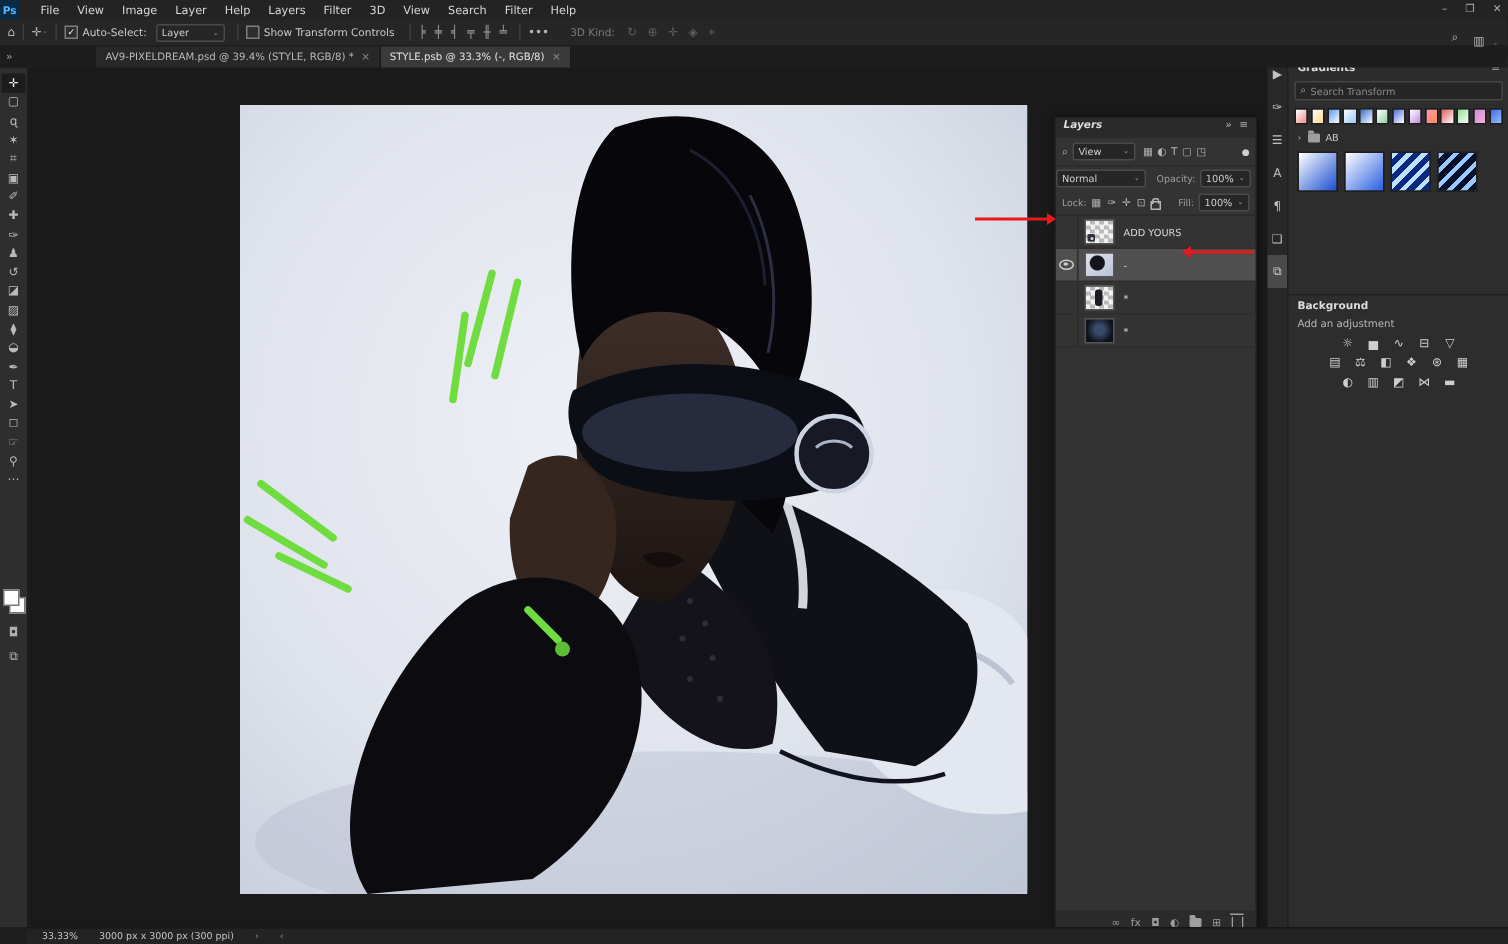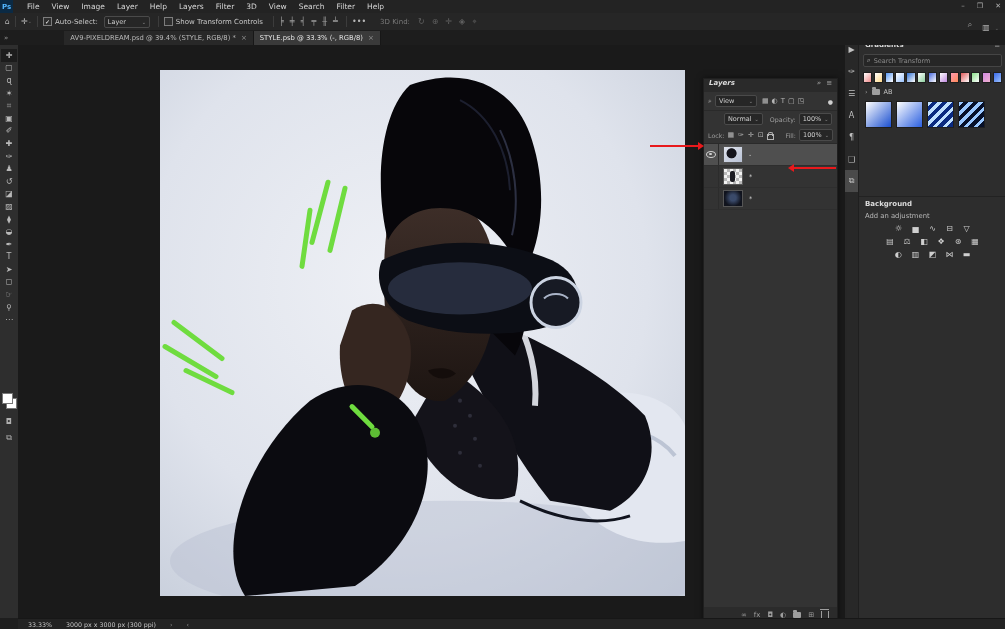--- a/index.html
+++ b/index.html
@@ -45,21 +45,21 @@
   #image{position:absolute;left:142px;top:25px;width:525px;height:526px;}
   
   #layerspanel{left:703px;top:78px;width:133px;height:543px;background:#333333;border:1px solid #1f1f1f;
     z-index:10;box-shadow:0 0 6px rgba(0,0,0,.5);font-size:6.5px;color:#c9c9c9;}
   .pnl-hdr{height:13px;background:#2a2a2a;display:flex;align-items:flex-start;padding:0 5px;font-style:italic;}
   .pnl-title{font-size:7px;font-weight:bold;color:#dcdcdc;}
   .pnl-hdr .right{margin-left:auto;display:flex;gap:5px;color:#a8a8a8;font-size:7px;}
   #lyr-filter{padding:3px 4px;display:flex;align-items:center;gap:3px;border-bottom:1px solid #2a2a2a;}
   #lyr-filter .icons{display:flex;gap:3px;margin-left:2px;}
   #lyr-filter .icons span{font-size:7px;color:#b5b5b5;}
-  #lyr-blend{padding:2px 20px;display:flex;align-items:center;gap:3px;}
+  #lyr-blend{padding:2px 0;display:flex;align-items:center;gap:3px;}
   #lyr-lock{padding:2px 4px;display:flex;align-items:center;gap:3px;border-bottom:1px solid #2a2a2a;}
   .lockicons{display:flex;gap:4px;align-items:center;}
   .lockicons span{font-size:7px;color:#b5b5b5;}
   .lbl{color:#9e9e9e;font-size:6.3px;}
   #layerlist .lrow{height:21px;display:flex;align-items:center;border-bottom:1px solid #2e2e2e;}
   #layerlist .lrow.sel{background:#4f4f4f;}
   .eyecol{width:14px;height:100%;border-right:1px solid #2c2c2c;display:flex;align-items:center;justify-content:center;}
   .eye{width:8px;height:5px;border:1px solid #cfcfcf;border-radius:50%;position:relative;}
   .eye::after{content:"";position:absolute;left:2px;top:0.5px;width:2.5px;height:2.5px;border-radius:50%;background:#cfcfcf;}
   .thumb{width:18px;height:15px;margin-left:4px;border:1px solid #555;background:#777;position:relative;flex:none;}
@@ -378,20 +378,27 @@
         <span>⊡</span>
       </span>
     <span class="csslock"></span>
     <span class="lbl" style="margin-left:auto">Fill:</span>
     <span class="ddl" style="width:26px">
       <span>100%</span>
         <span class="car" style="margin-left:auto">⌄</span>
     </span>
   </div>
   <div id="layerlist">
+      <div class="lrow">
+        <div class="eyecol"></div>
+        <div class="thumb checker">
+          <span class="badge"></span>
+        </div>
+        <span class="lname">ADD YOURS</span>
+      </div>
       <div class="lrow sel">
         <div class="eyecol">
           <span class="eye"></span>
         </div>
         <div class="thumb photo"></div>
         <span class="lname">-</span>
       </div>
       <div class="lrow">
         <div class="eyecol"></div>
         <div class="thumb checker">

